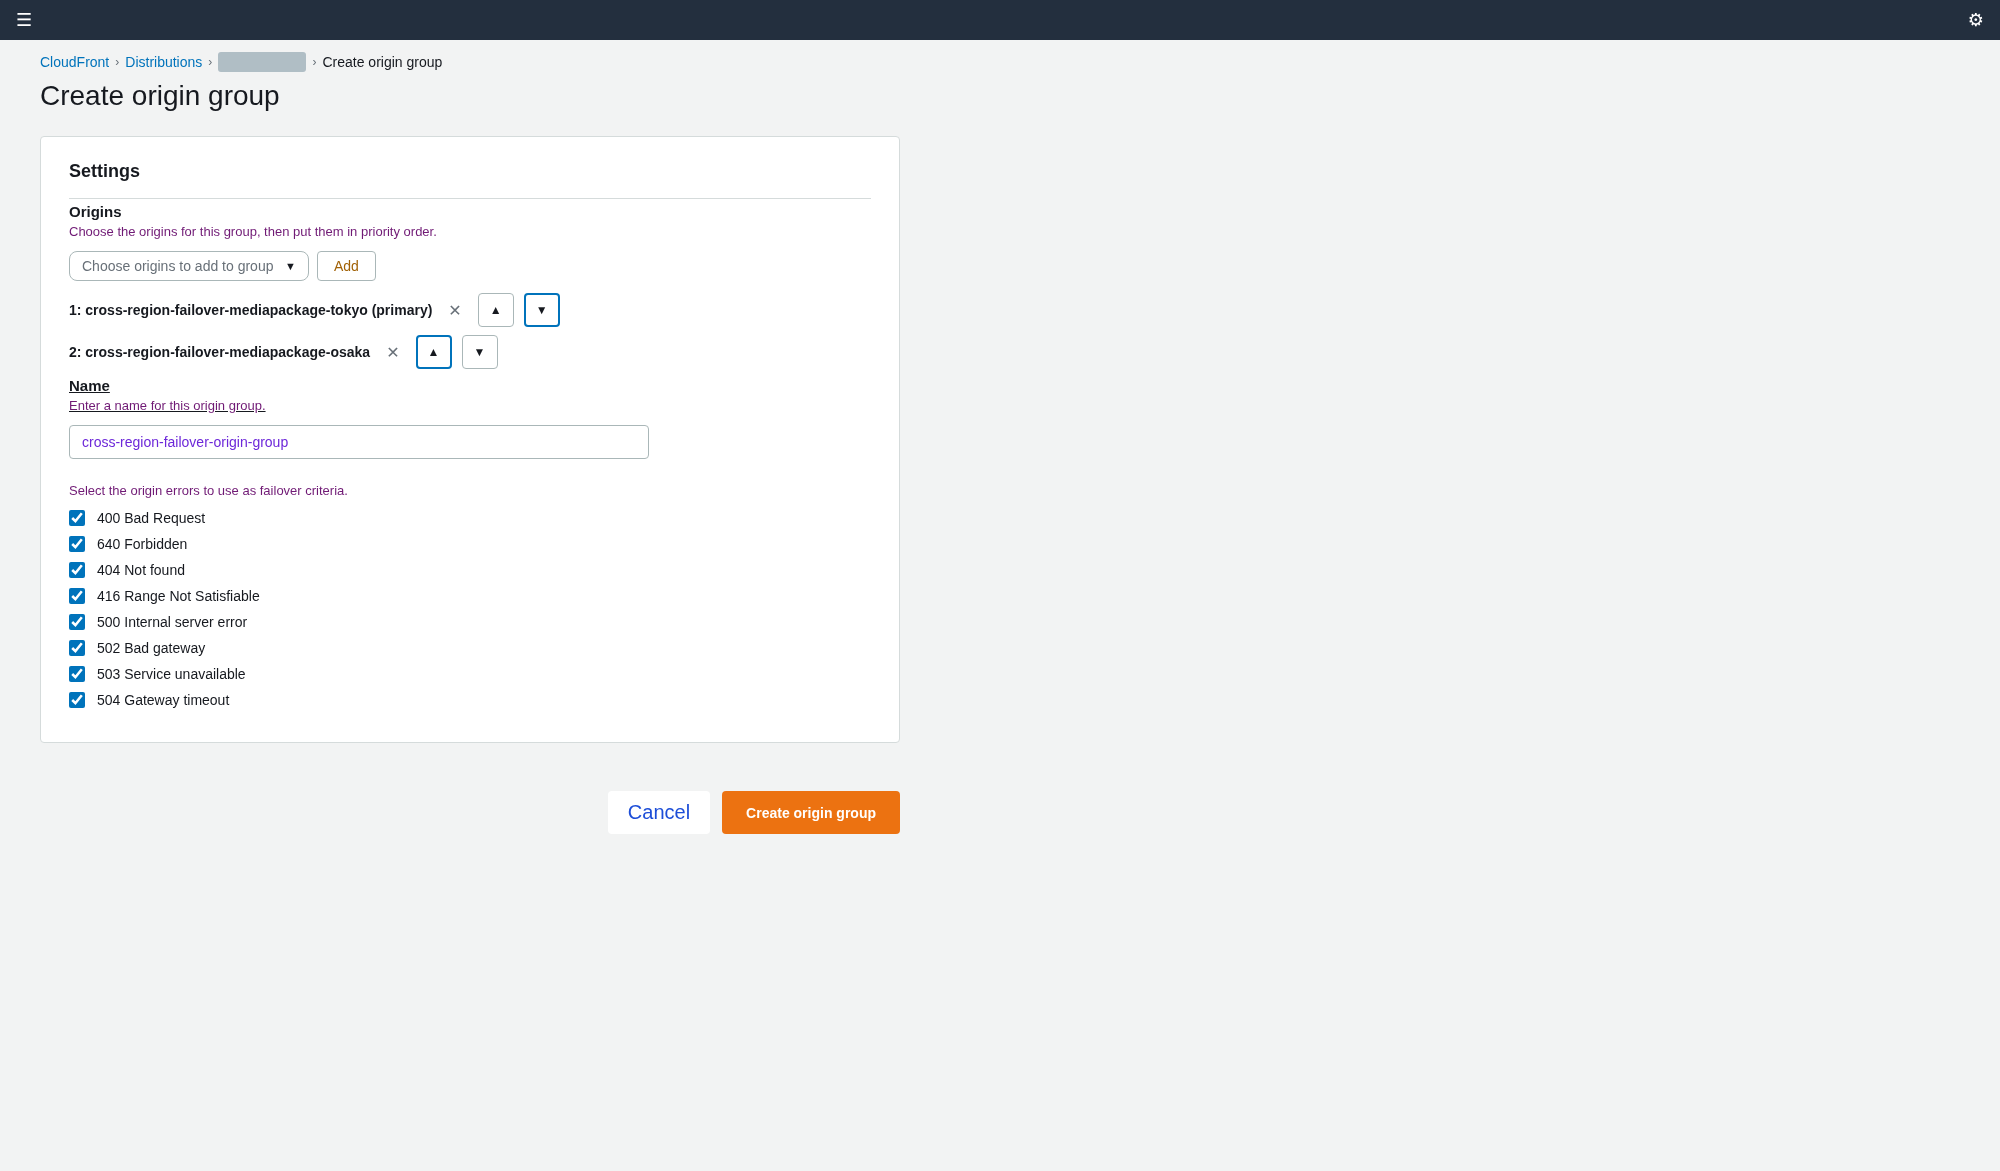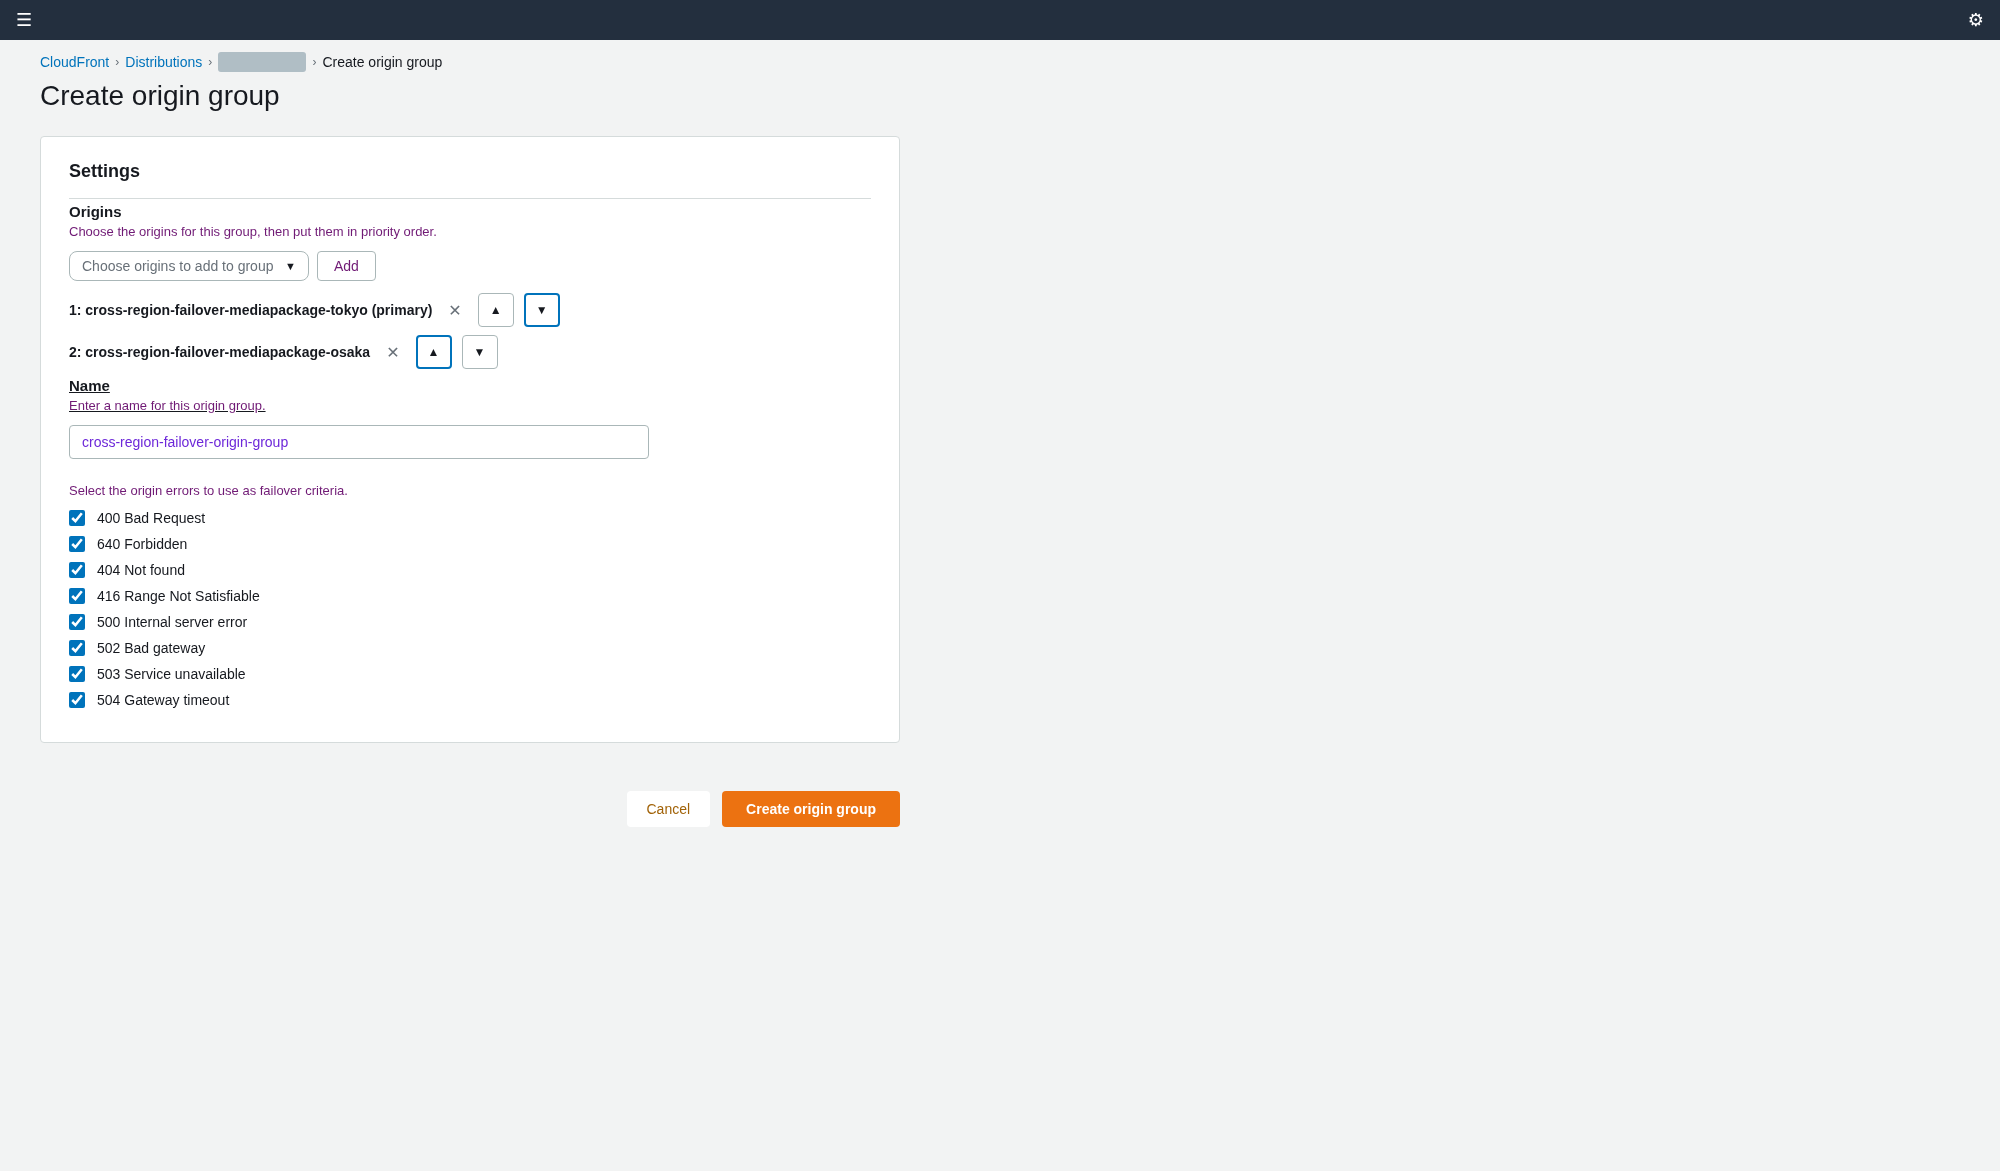--- a/index.html
+++ b/index.html
@@ -109,21 +109,21 @@
       color: #16191f;
       font-size: 11px;
     }
     .add-btn {
       border: 1px solid #aab7b8;
       border-radius: 4px;
       background: white;
       padding: 6px 16px;
       font-size: 14px;
       cursor: pointer;
-      color: #701a75;
+      color: #a16207;
     }
     .origin-item {
       display: flex;
       align-items: center;
       gap: 10px;
       margin-bottom: 8px;
     }
     .origin-label {
       font-size: 14px;
       font-weight: 600;
@@ -189,23 +189,23 @@
       justify-content: flex-end;
       gap: 12px;
       max-width: 860px;
       margin-top: 28px;
       padding-top: 20px;
     }
     .cancel-btn {
       background: white;
       border: none;
       padding: 10px 20px;
-      font-size: 14px;
-      cursor: pointer;
-      color: #a16207;
+      font-size: 20px;
+      cursor: pointer;
+      color: #1d4ed8;
       border-radius: 4px;
     }
     .create-btn {
       background: #ec7211;
       border: none;
       padding: 10px 24px;
       font-size: 14px;
       font-weight: 700;
       cursor: pointer;
       color: white;

